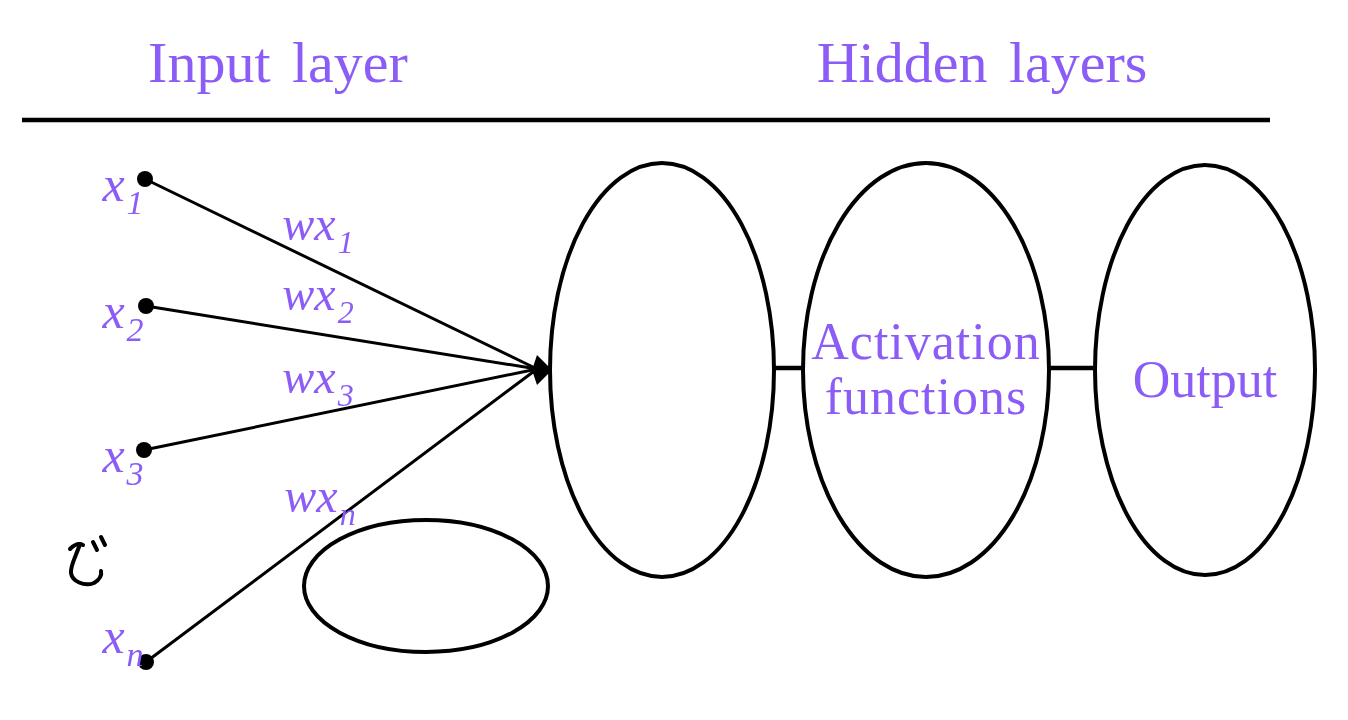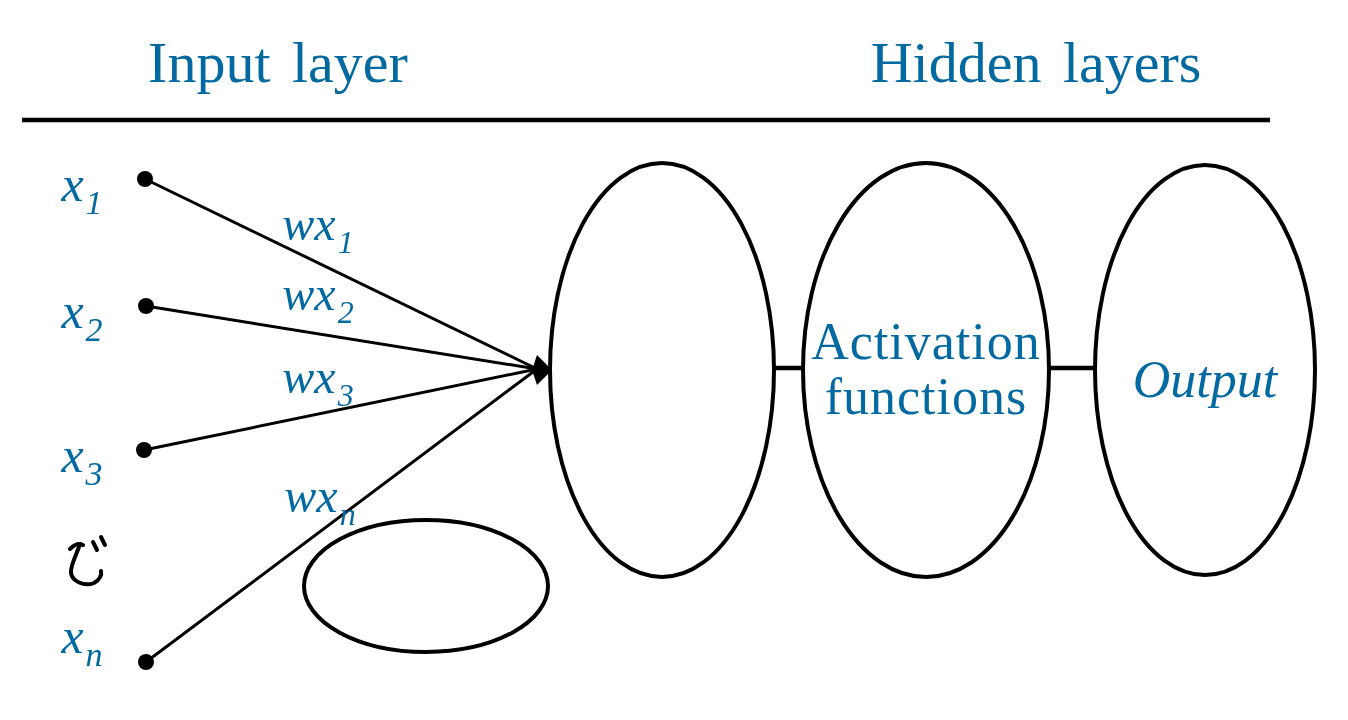--- a/index.html
+++ b/index.html
@@ -10,27 +10,27 @@
     font-family:"Liberation Serif", serif;
     color:#000;
     overflow:hidden;
   }
   .layer-svg{position:absolute;left:0;top:0;}
   .txt{
     position:absolute;
     transform:translate(-50%,-50%);
     white-space:nowrap;
     text-align:center;
-    color:#0369a1;
+    color:#8b5cf6;
     line-height:1.05;
   }
   .hdr{font-size:58px;word-spacing:7px;}
   .node-label{font-size:52px;}
   .two-line{line-height:55px;letter-spacing:1px;}
-  .xlab{font-size:50px;font-style:italic;}
+  .xlab{font-size:50px;font-style:italic;margin-left:41px;}
   .wlab{font-size:48px;font-style:italic;}
   .sub{
     display:inline-block;
     font-size:32px;
     font-style:italic;
     transform:translateY(13px);
     margin-left:2px;
   }
   .xlab .sub{font-size:34px;}
 </style>
@@ -67,21 +67,21 @@
     <g stroke="#000" stroke-width="4" fill="none" stroke-linecap="round" aria-label="ど">
       <path d="M 70 549 C 74 545, 79 543, 83 545"></path>
       <path d="M 80 544 C 76 556, 70 566, 71 573 C 72 581, 84 587, 94 583 C 99 580, 102 576, 101 571"></path>
       <path d="M 93 542 L 97 550"></path>
       <path d="M 101 537 L 105 545"></path>
     </g>
   </svg>
 
   <div class="txt hdr" style="left:278px;top:63px;">Input layer</div>
 
-  <div class="txt hdr" style="left:1036px;top:63px;">Hidden layers</div>
+  <div class="txt hdr" style="left:982px;top:63px;">Hidden layers</div>
 
   <div class="txt xlab" style="left:82px;top:184px;"><span>x</span><span class="sub">1</span></div>
 
   <div class="txt xlab" style="left:82px;top:311px;"><span>x</span><span class="sub">2</span></div>
 
   <div class="txt xlab" style="left:82px;top:455px;"><span>x</span><span class="sub">3</span></div>
 
   <div class="txt xlab" style="left:82px;top:636px;"><span>x</span><span class="sub">n</span></div>
 
   <div class="txt wlab" style="left:318px;top:224px;"><span>wx</span><span class="sub">1</span></div>
@@ -91,16 +91,16 @@
   <div class="txt wlab" style="left:318px;top:377px;"><span>wx</span><span class="sub">3</span></div>
 
   <div class="txt wlab" style="left:320px;top:496px;"><span>wx</span><span class="sub">n</span></div>
 
 
   <div class="txt node-label two-line" style="left:926px;top:369px;">
     <div>Activation</div>
     <div>functions</div>
   </div>
 
-  <div class="txt node-label" style="left:1205px;top:380px;font-style:italic;">Output</div>
+  <div class="txt node-label" style="left:1205px;top:380px;">Output</div>
 
 
 </div>
 
 </body></html>

